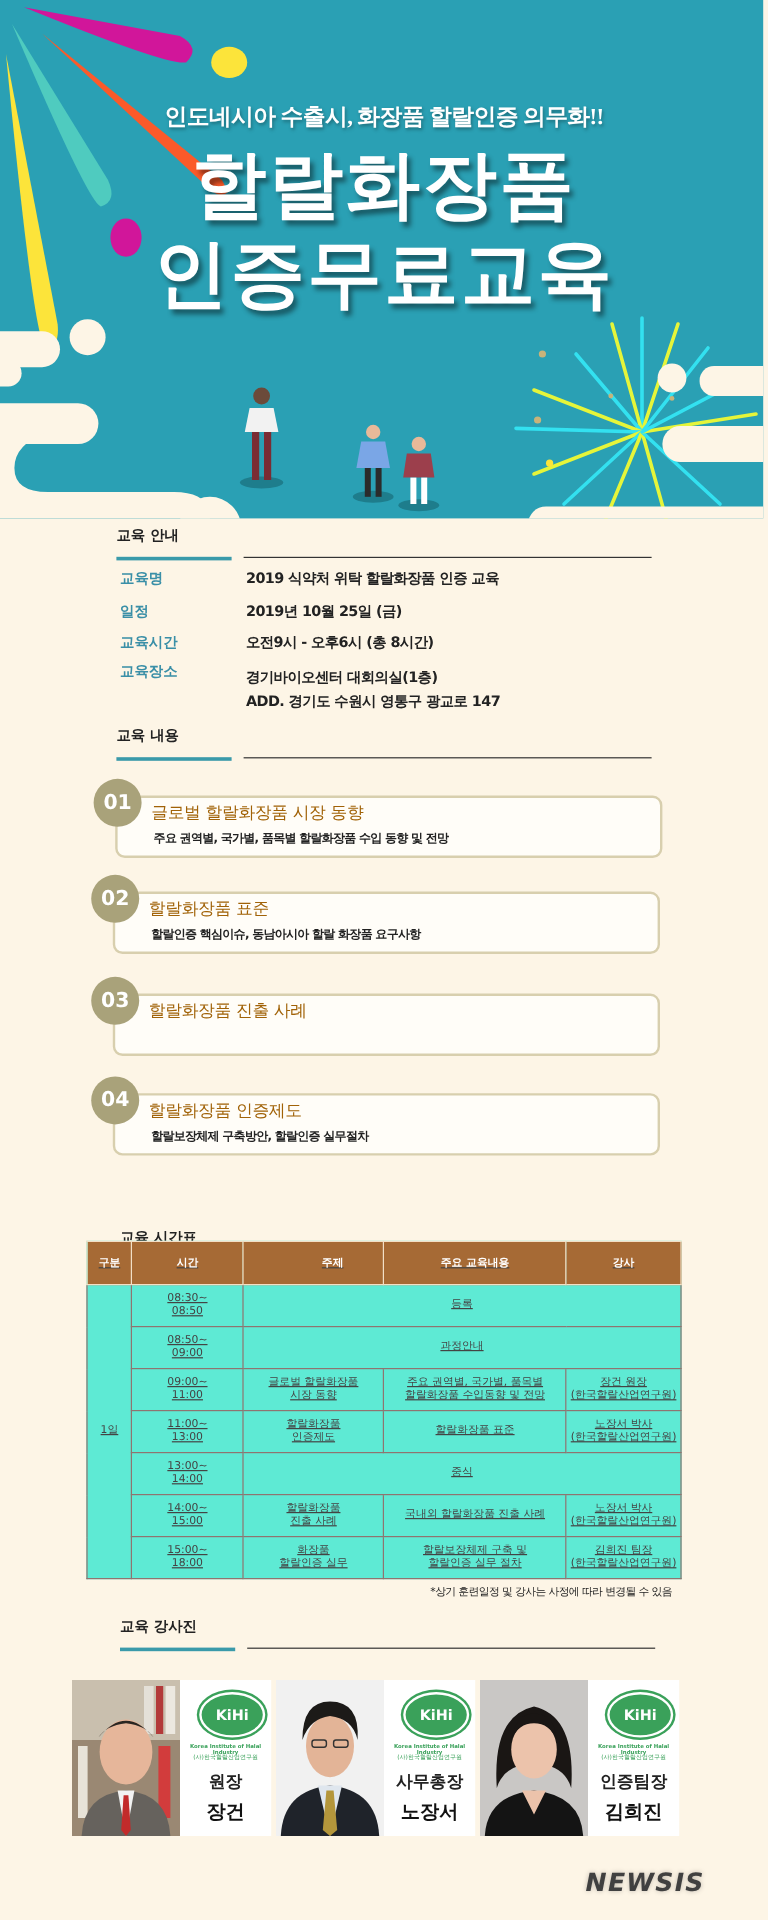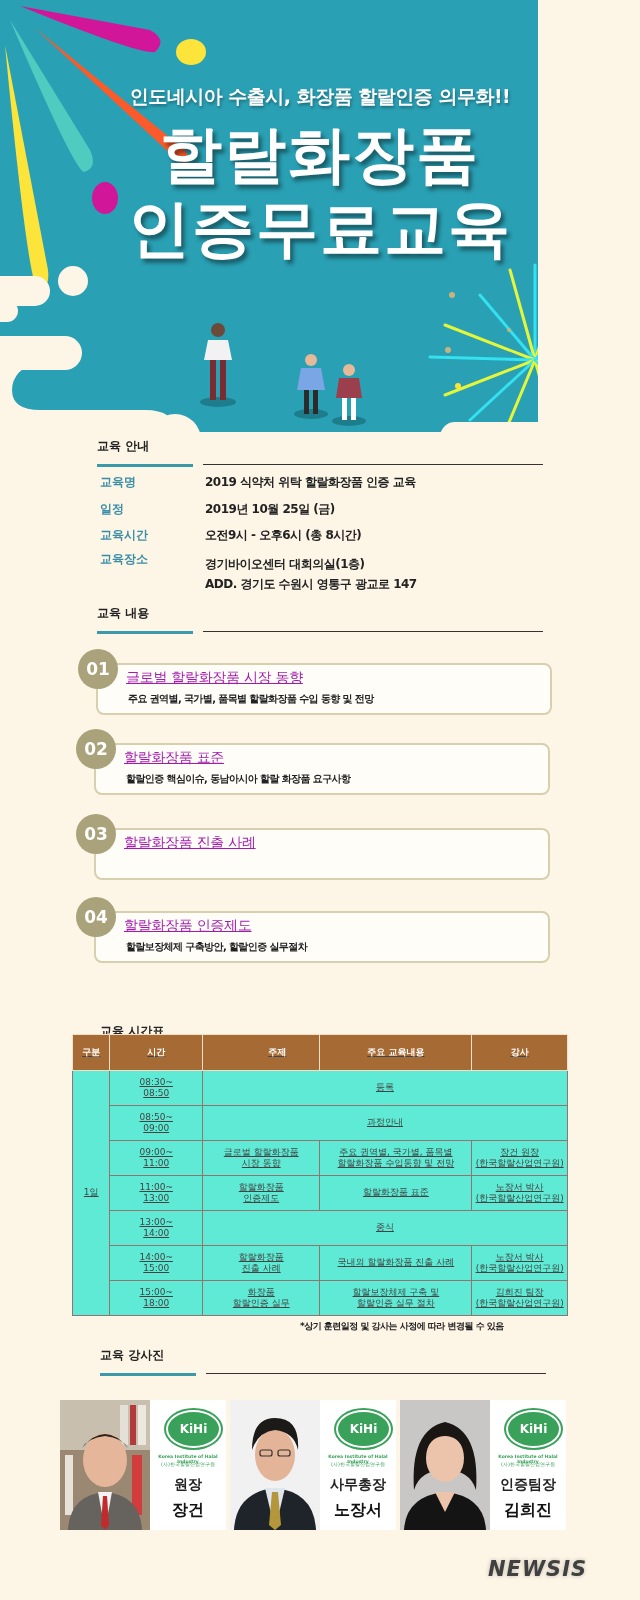--- a/index.html
+++ b/index.html
@@ -1,20 +1,20 @@
 <!DOCTYPE html>
 <html><head>
 <meta charset="utf-8">
 <style>
   * { box-sizing: border-box; margin: 0; padding: 0; }
   html, body { width: 640px; height: 1600px; overflow: hidden; }
   body { background: #fdf5e6; font-family: "DejaVu Sans", sans-serif; color: #222; position: relative; }
 
   
-  .hero { position: absolute; left: 0; top: 0; width: 538px; height: 432px; background: #2aa0b4; overflow: hidden; }
+  .hero { position: absolute; left: 0; top: 0; width: 636px; height: 432px; background: #2aa0b4; overflow: hidden; font-family: Liberation Serif, serif; }
   .hero svg.deco { position: absolute; left: 0; top: 0; }
   .hero .subtitle { position: absolute; top: 84px; left: 0; width: 640px; text-align: center; color: #fff; font-weight: bold; font-size: 19px; letter-spacing: -0.5px; text-shadow: 1px 2px 3px rgba(0,0,0,0.35); }
   .hero .title { position: absolute; left: 0; width: 640px; text-align: center; color: #fff; font-weight: bold; font-size: 62px; letter-spacing: 2px; text-shadow: 3px 4px 4px rgba(0,0,0,0.45); line-height: 1; }
   .hero .title.l1 { top: 124px; }
   .hero .title.l2 { top: 198px; }
 
   
   .sec-head { position: absolute; left: 97px; width: 450px; height: 30px; }
   .sec-head .label { position: absolute; left: 0; top: 0; font-size: 12px; font-weight: bold; color: #222; }
   .sec-head .u1 { position: absolute; left: 0; top: 26px; width: 96px; height: 3px; background: #3a9aaa; }
@@ -22,28 +22,28 @@
 
   
   .info-row { position: absolute; left: 100px; font-size: 12px; }
   .info-row .k { position: absolute; left: 0; top: 0; width: 90px; color: #3a8fa7; font-weight: bold; white-space: nowrap; }
   .info-row .v { position: absolute; left: 105px; top: 0; width: 380px; color: #222; font-weight: bold; white-space: nowrap; letter-spacing: -0.5px; }
   .info-row .v2 { position: absolute; left: 105px; top: 20px; width: 380px; color: #222; font-weight: bold; white-space: nowrap; letter-spacing: -0.5px; }
 
   
   .card { position: absolute; left: 96px; width: 456px; height: 52px; background: #fffdf8; border: 2px solid #d8cfae; border-radius: 8px; }
   .card .num { position: absolute; left: -20px; top: -16px; width: 40px; height: 40px; border-radius: 50%; background: #a9a27a; color: #fff; font-weight: bold; font-size: 17px; text-align: center; line-height: 40px; }
-  .card .ctitle { position: absolute; left: 28px; top: 4px; font-size: 14px; color: #a21caf; white-space: nowrap; letter-spacing: -0.3px; text-decoration: underline; }
+  .card .ctitle { position: absolute; left: 28px; top: 4px; font-size: 14px; color: #a16207; white-space: nowrap; letter-spacing: -0.3px; }
   .card .cdesc { position: absolute; left: 30px; top: 27px; font-size: 10px; font-weight: bold; color: #222; white-space: nowrap; letter-spacing: -0.6px; }
 
   
   table.tt { position: absolute; left: 72px; top: 1034px; width: 496px; border-collapse: collapse; font-size: 9px; color: #444; background: #5eead4; text-decoration: underline; }
   table.tt th { background: #a66a35; color: #fff; font-weight: bold; height: 36px; border: 1px solid #f2dfc6; font-size: 9px; }
   table.tt td { border: 1px solid #8f7470; text-align: center; vertical-align: middle; height: 35px; line-height: 1.25; padding: 0 2px; }
-  .tt-note { position: absolute; left: 300px; top: 1320px; width: 260px; font-size: 9px; font-weight: bold; color: #222; letter-spacing: -0.5px; }
+  .tt-note { position: absolute; left: 300px; top: 1320px; width: 260px; text-align: right; font-size: 9px; font-weight: normal; color: #222; letter-spacing: -0.5px; }
 
   
   .inst { position: absolute; top: 1400px; height: 130px; }
   .inst .photo { position: absolute; left: 0; top: 0; width: 90px; height: 130px; overflow: hidden; }
   .inst .badge { position: absolute; left: 90px; top: 0; width: 76px; height: 130px; background: #fff; text-align: center; }
   .inst .logo { position: absolute; left: 16px; top: 10px; width: 55px; height: 38px; border-radius: 50%; background: #3aa15a; border: 2px solid #fff; box-shadow: 0 0 0 2px #3aa15a; color: #fff; font-weight: bold; font-size: 12px; line-height: 34px; text-align: center; }
   .inst .org1 { position: absolute; left: 0; top: 54px; width: 76px; font-size: 4.5px; color: #3aa15a; font-weight: bold; }
   .inst .org2 { position: absolute; left: 0; top: 61px; width: 76px; font-size: 5px; color: #3aa15a; }
   .inst .role { position: absolute; left: 0; top: 76px; width: 76px; font-size: 14px; font-weight: bold; color: #222; }
   .inst .name { position: absolute; left: 0; top: 100px; width: 76px; font-size: 16px; font-weight: bold; color: #111; }

